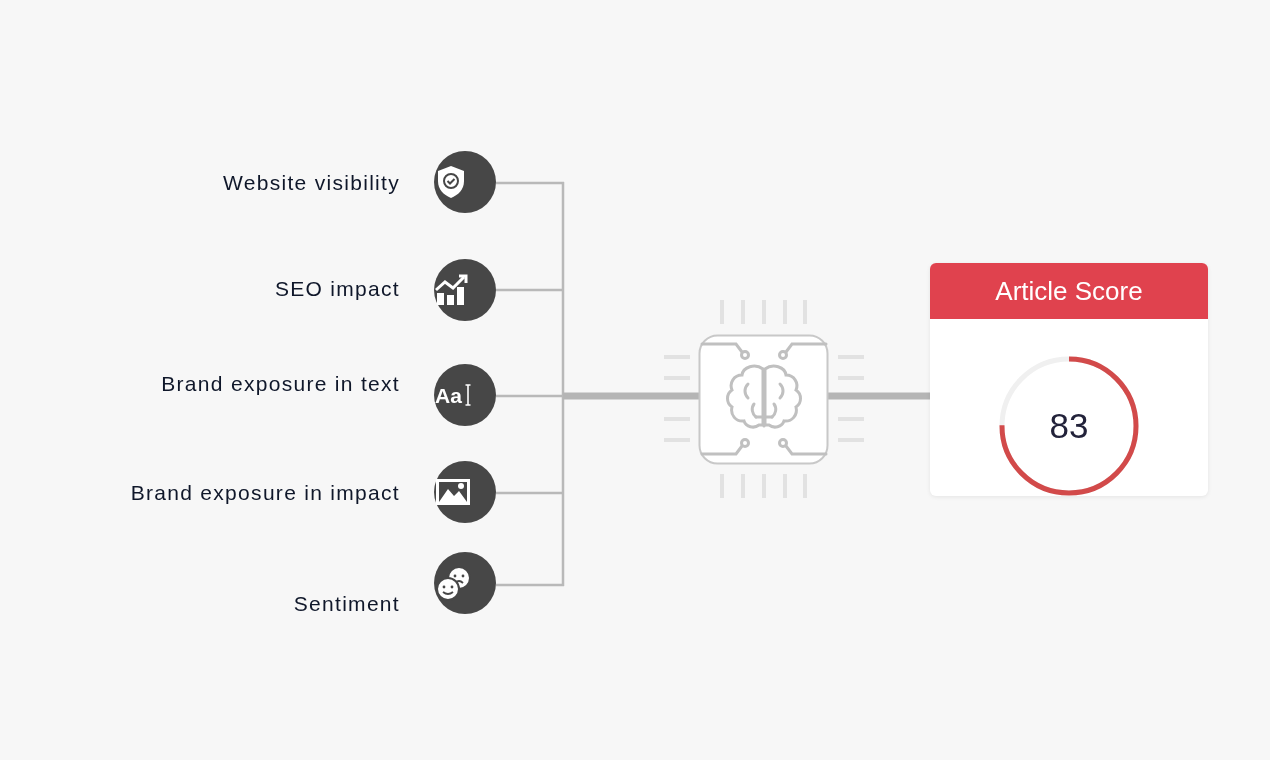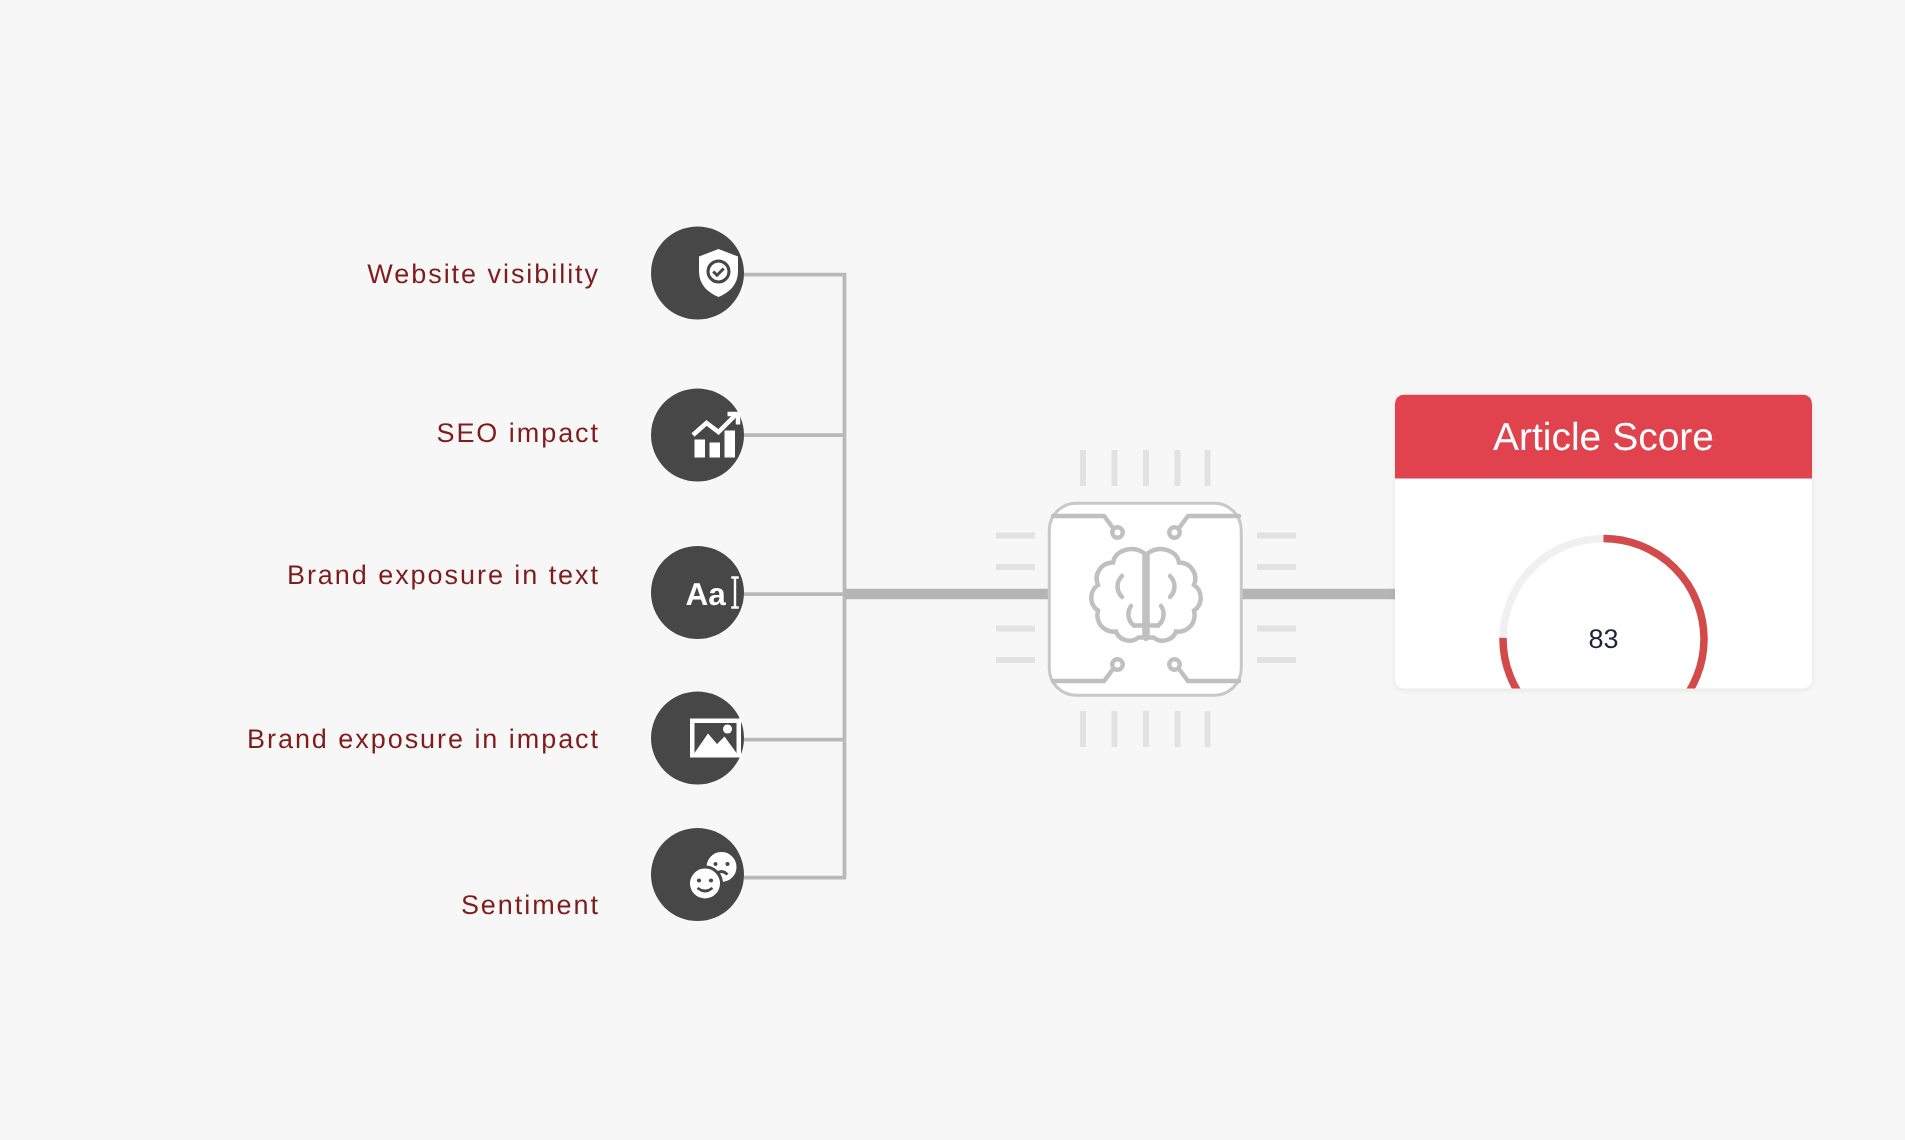--- a/index.html
+++ b/index.html
@@ -2,44 +2,44 @@
 <html><head>
   <meta charset="utf-8">
   <style>
     html, body { margin: 0; padding: 0; }
     body {
       width: 1270px; height: 760px; background: #f7f7f7;
       position: relative; overflow: hidden;
       font-family: "Liberation Sans", "DejaVu Sans", sans-serif;
     }
     .label {
-      position: absolute; right: 870px; font-size: 18px; color: #7f1d1d;
+      position: absolute; right: 870px; font-size: 21px; color: #0f172a;
       letter-spacing: 1.3px; white-space: nowrap; transform: translateY(-50%);
     }
     .icon-circle {
       position: absolute; width: 62px; height: 62px; border-radius: 50%;
       background: #474747; left: 434px; transform: translateY(-50%);
-      display: flex; align-items: center; justify-content: flex-end;
+      display: flex; align-items: center; justify-content: flex-start;
     }
     .icon-circle svg { display: block; }
     .connectors { position: absolute; left: 0; top: 0; }
     .card {
-      position: absolute; left: 930px; top: 263px; width: 278px; height: 196px;
+      position: absolute; left: 930px; top: 263px; width: 278px; height: 233px;
       background: #ffffff; border-radius: 6px; overflow: hidden;
       box-shadow: 0 1px 4px rgba(0,0,0,0.08);
     }
     .card-header {
       height: 56px; background: #e0424e; color: #fff; font-size: 26px;
       display: flex; align-items: center; justify-content: center;
     }
     .gauge { position: absolute; left: 68px; top: 92px; width: 142px; height: 142px; }
     .gauge-value {
       position: absolute; left: 0; top: 0; width: 142px; height: 142px;
       display: flex; align-items: center; justify-content: center;
-      font-size: 18px; color: #22223a;
+      font-size: 35px; color: #22223a;
     }
   </style>
 </head>
 <body>
 
 <svg class="connectors" width="1270" height="760">
   <g stroke="#b9b9b9" stroke-width="2.5" fill="none">
     <line x1="496" y1="183" x2="564" y2="183"></line>
     <line x1="496" y1="290" x2="564" y2="290"></line>
     <line x1="496" y1="396" x2="564" y2="396"></line>

